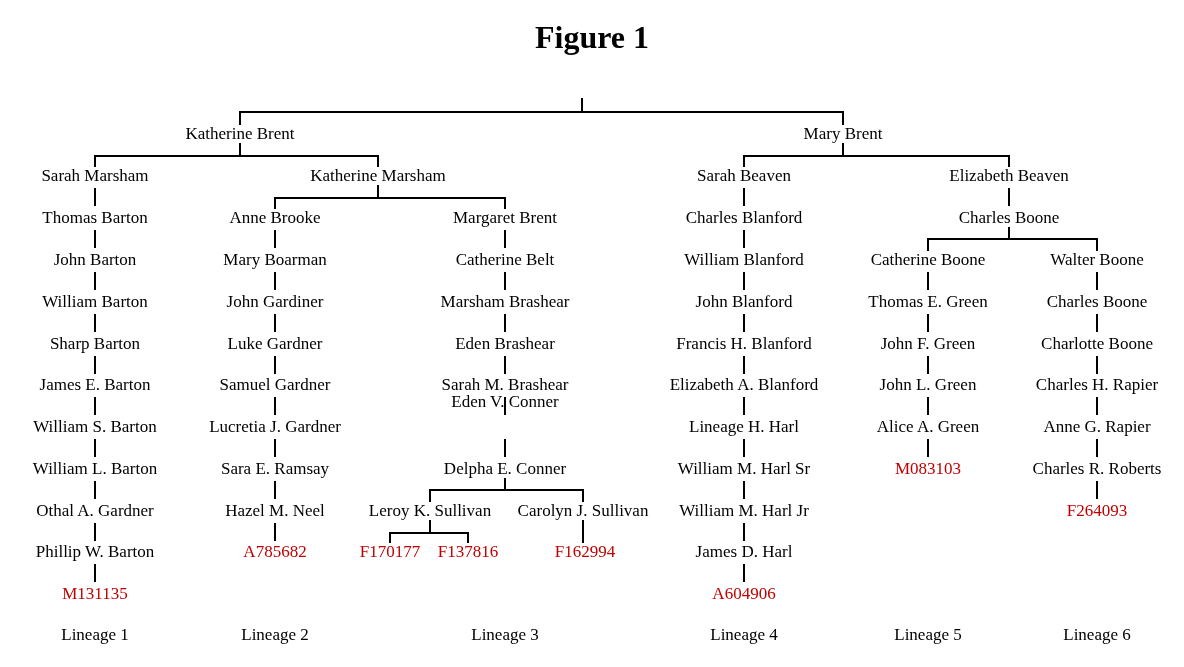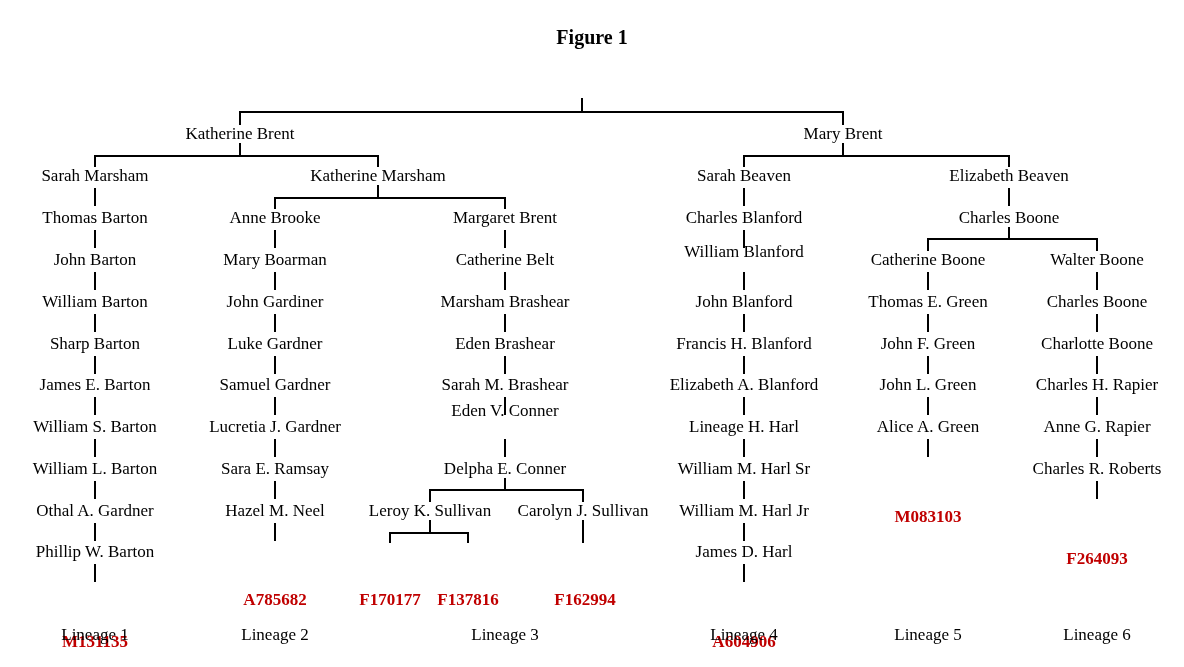--- a/index.html
+++ b/index.html
@@ -7,34 +7,33 @@
     position:relative;
     width:1184px;height:667px;
     background:#ffffff;
     font-family:"Liberation Serif","DejaVu Serif",serif;
     color:#000000;
     overflow:hidden;
   }
   .title{
     position:absolute;
     transform:translate(-50%,-50%);
-    font-size:20px;font-weight:bold;
+    font-size:32px;font-weight:bold;
     white-space:nowrap;
   }
   .node{
     position:absolute;
     transform:translate(-50%,-50%);
     font-size:17px;
     white-space:nowrap;
     line-height:20px;
   }
   .rid{
     color:var(--id-red,#C00000);
-    font-weight:bold;
-    margin-top:48px;
+    font-weight:normal;
   }
   .lin-label{font-size:17px;}
   .hline,.vline{position:absolute;background:#000000;}
   .hline{height:2px;}
   .vline{width:2px;}
 </style>
 </head>
 <body>
 
 <div id="canvas">
@@ -130,21 +129,21 @@
 
   <div class="node" style="left:95px;top:218px">Thomas Barton</div>
   <div class="node" style="left:275px;top:218px">Anne Brooke</div>
   <div class="node" style="left:505px;top:218px">Margaret Brent</div>
   <div class="node" style="left:744px;top:218px">Charles Blanford</div>
   <div class="node" style="left:1009px;top:218px">Charles Boone</div>
 
   <div class="node" style="left:95px;top:260px">John Barton</div>
   <div class="node" style="left:275px;top:260px">Mary Boarman</div>
   <div class="node" style="left:505px;top:260px">Catherine Belt</div>
-  <div class="node" style="left:744px;top:252px">William Blanford</div>
+  <div class="node" style="left:744px;top:260px">William Blanford</div>
   <div class="node" style="left:928px;top:260px">Catherine Boone</div>
   <div class="node" style="left:1097px;top:260px">Walter Boone</div>
 
   <div class="node" style="left:95px;top:302px">William Barton</div>
   <div class="node" style="left:275px;top:302px">John Gardiner</div>
   <div class="node" style="left:505px;top:302px">Marsham Brashear</div>
   <div class="node" style="left:744px;top:302px">John Blanford</div>
   <div class="node" style="left:928px;top:302px">Thomas E. Green</div>
   <div class="node" style="left:1097px;top:302px">Charles Boone</div>
 
@@ -157,21 +156,21 @@
 
   <div class="node" style="left:95px;top:385px">James E. Barton</div>
   <div class="node" style="left:275px;top:385px">Samuel Gardner</div>
   <div class="node" style="left:505px;top:385px">Sarah M. Brashear</div>
   <div class="node" style="left:744px;top:385px">Elizabeth A. Blanford</div>
   <div class="node" style="left:928px;top:385px">John L. Green</div>
   <div class="node" style="left:1097px;top:385px">Charles H. Rapier</div>
 
   <div class="node" style="left:95px;top:427px">William S. Barton</div>
   <div class="node" style="left:275px;top:427px">Lucretia J. Gardner</div>
-  <div class="node" style="left:505px;top:411px">Eden V. Conner</div>
+  <div class="node" style="left:505px;top:402px">Eden V. Conner</div>
   <div class="node" style="left:744px;top:427px">Lineage H. Harl</div>
   <div class="node" style="left:928px;top:427px">Alice A. Green</div>
   <div class="node" style="left:1097px;top:427px">Anne G. Rapier</div>
 
   <div class="node" style="left:95px;top:469px">William L. Barton</div>
   <div class="node" style="left:275px;top:469px">Sara E. Ramsay</div>
   <div class="node" style="left:505px;top:469px">Delpha E. Conner</div>
   <div class="node" style="left:744px;top:469px">William M. Harl Sr</div>
   <div class="node rid" style="left:928px;top:469px">M083103</div>
   <div class="node" style="left:1097px;top:469px">Charles R. Roberts</div>

